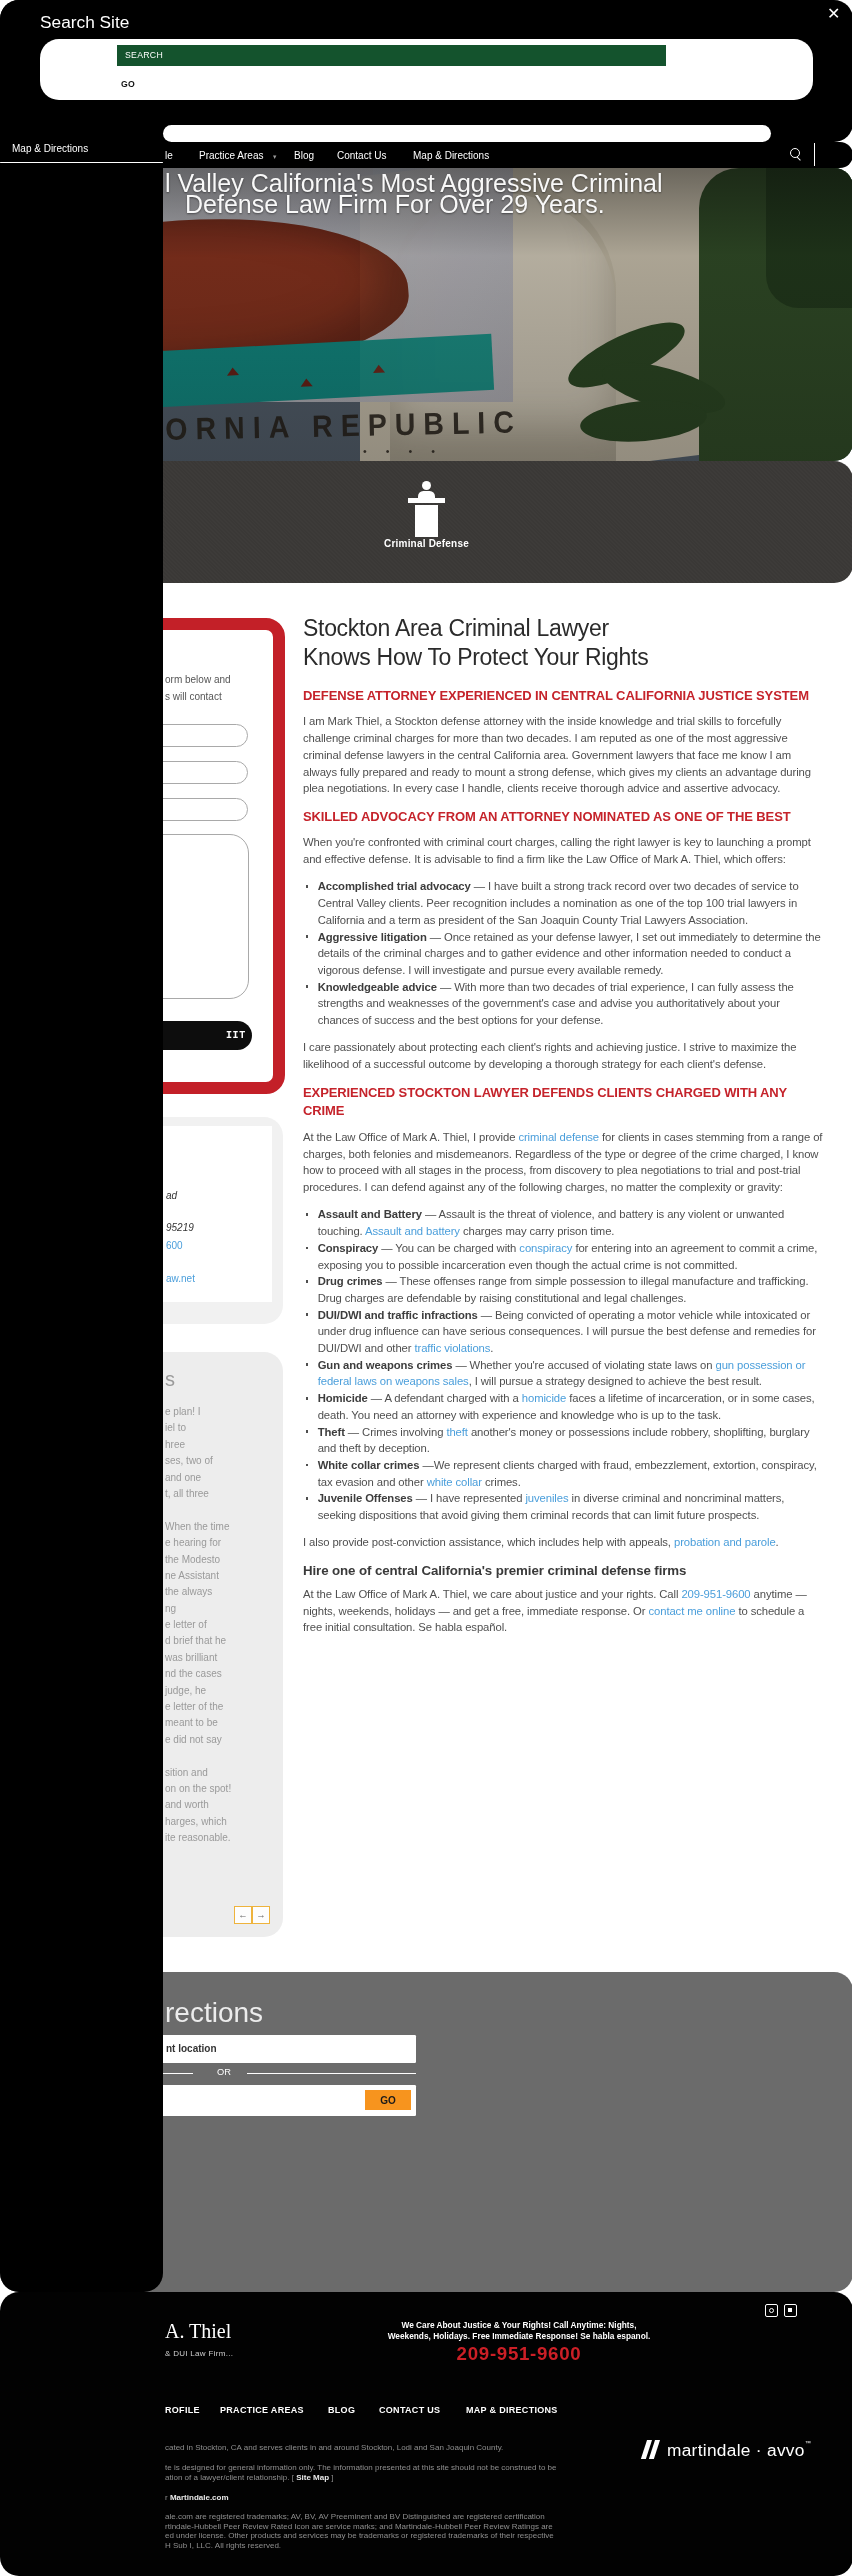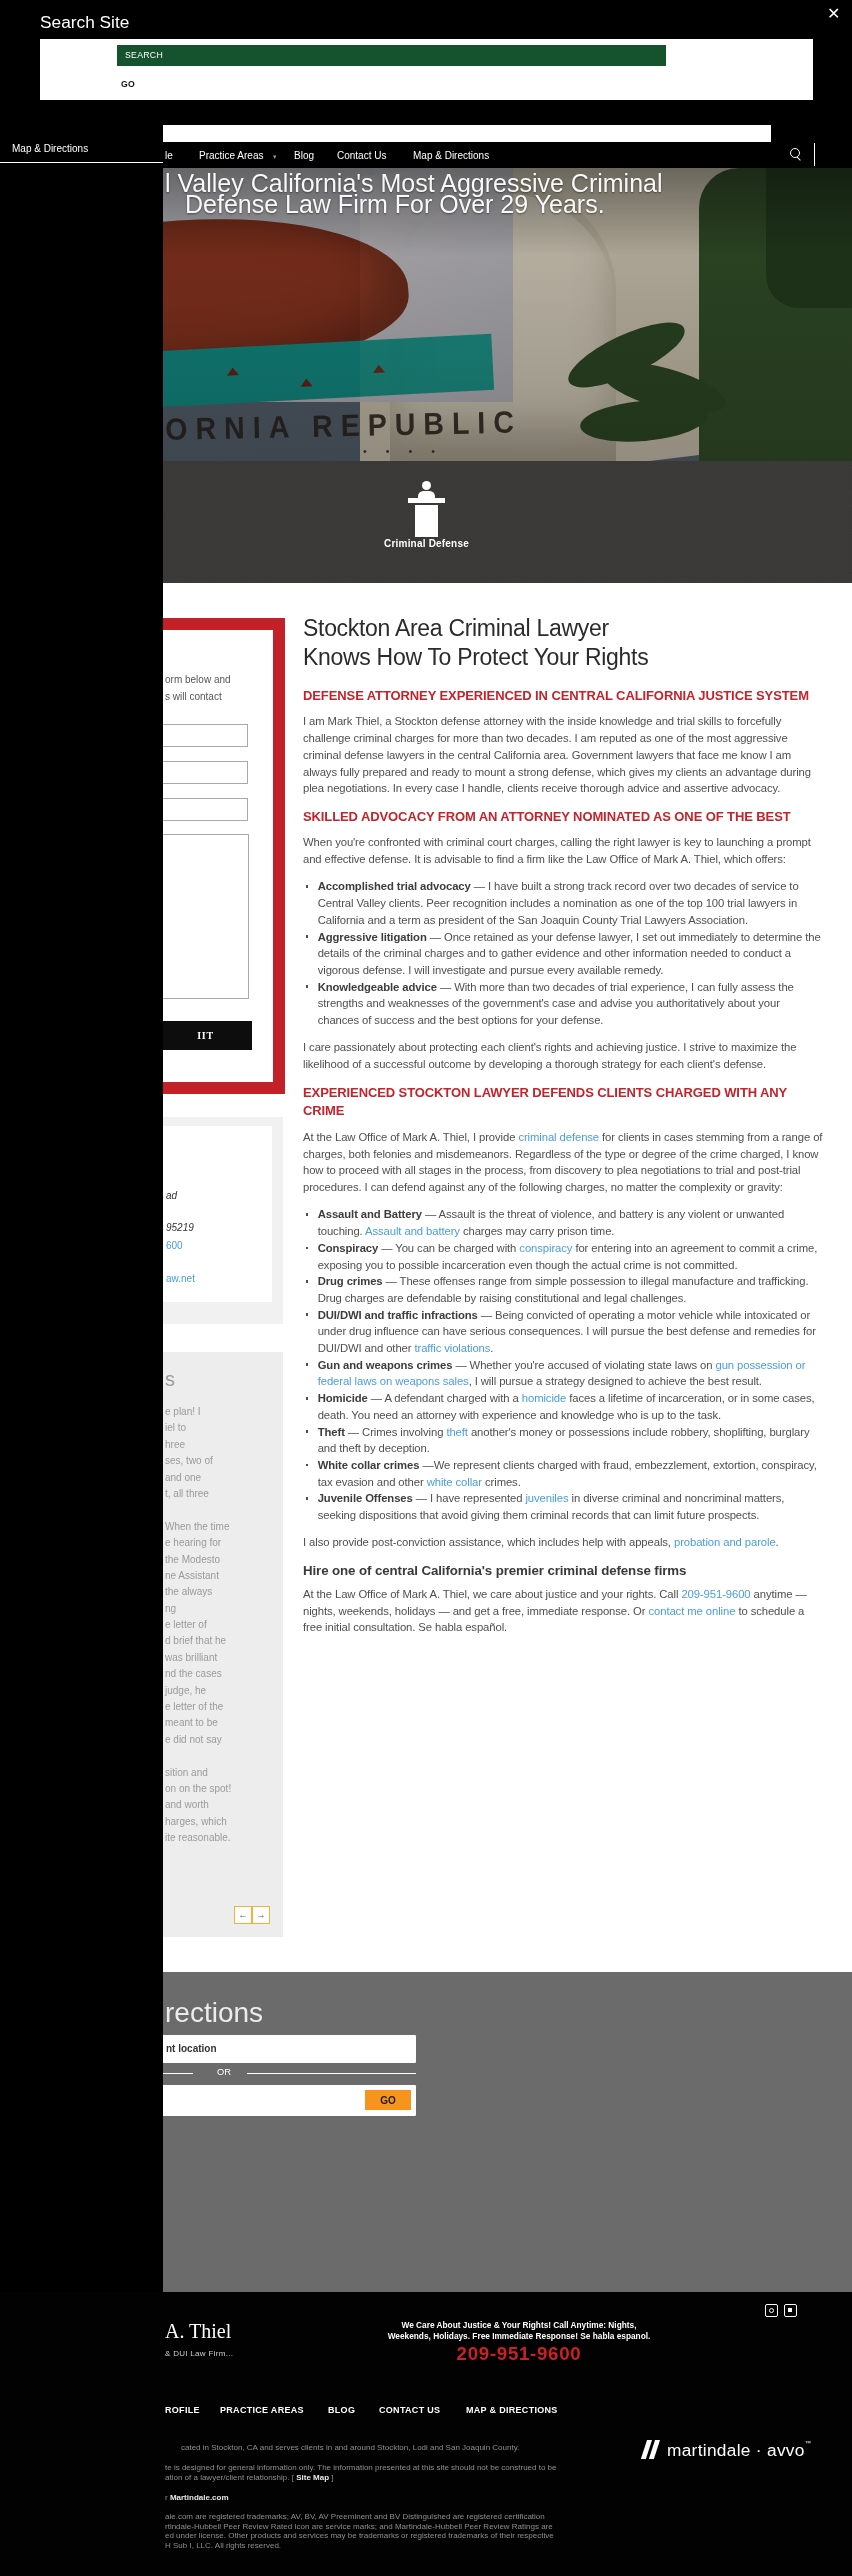--- a/index.html
+++ b/index.html
@@ -1,17 +1,17 @@
 <!DOCTYPE html>
 <html style="font-size:10.7px"><head>
 <meta charset="utf-8">
 <style>
   html,body{margin:0;padding:0;background:#fff;font-family:"Liberation Sans",sans-serif;}
   #page{position:relative;width:853px;height:2576px;overflow:hidden;background:#fff;}
-  .abs{position:absolute;}
+  .abs{position:absolute;border-radius:19px;}
   .lnk{color:#4a9edb;text-decoration:none;cursor:pointer;}
   
   .left-col{left:0;top:0;width:163px;height:2292px;background:#000;z-index:30;}
   .search-panel{left:0;top:0;width:853px;height:142px;background:#000;z-index:40;}
   .search-title{left:40px;top:12px;color:#fff;font-size:17.3px;font-weight:300;}
   .search-box{left:40px;top:39px;width:773px;height:61px;background:#fff;}
   .search-input{position:absolute;left:77px;top:6px;width:533px;height:20.7px;background:#14532d;color:#fff;border:0;font-size:8.7px;padding:0 8px;font-family:"Liberation Sans",sans-serif;letter-spacing:0.3px;}
   .search-go{position:absolute;left:75px;top:39px;background:#fff;border:0;color:#111;font-weight:bold;font-size:8.7px;letter-spacing:0.3px;cursor:pointer;font-family:"Liberation Sans",sans-serif;}
   .close-x{left:827px;top:4px;color:#fff;font-size:16px;font-weight:300;cursor:pointer;z-index:41;}
   .white-band{left:163px;top:125px;width:608px;height:16.7px;background:#fff;z-index:41;}
@@ -43,21 +43,21 @@
   .hero-h1{position:absolute;color:rgba(255,255,255,.96);font-size:25px;font-weight:300;white-space:nowrap;text-shadow:0 0.7px 2px rgba(0,0,0,.45);}
   
   .practice-band{left:0;top:461px;width:853px;height:122px;background:#3a3836;background-image:repeating-linear-gradient(45deg,rgba(255,255,255,.015) 0 1.3px,transparent 1.3px 2.7px);}
   .pod{position:absolute;background:#fff;}
   .practice-label{position:absolute;left:0;top:77px;width:100%;text-align:center;color:#fff;font-size:10px;font-weight:bold;letter-spacing:0.2px;}
   
   .red-box{left:107px;top:618px;width:178px;height:476px;background:#fff;border:12px solid #c32028;box-sizing:border-box;}
   .form-intro{position:absolute;color:#555;font-size:10px;white-space:nowrap;}
   .side-input{position:absolute;left:133px;width:115px;height:23px;border:0.7px solid #a9a9a9;background:#fff;box-sizing:border-box;font-size:9.3px;padding:0 5.3px;font-family:"Liberation Sans",sans-serif;}
   .side-area{position:absolute;left:133px;top:834px;width:116px;height:165px;border:0.7px solid #a9a9a9;background:#fff;box-sizing:border-box;resize:none;font-family:"Liberation Sans",sans-serif;}
-  .submit-btn{position:absolute;left:133px;top:1021px;width:119px;height:29px;background:#0d0d0d;border:0;color:#fff;font-weight:bold;font-size:10px;text-align:center;padding-left:32px;letter-spacing:0.7px;cursor:pointer;font-family:Liberation Serif, serif;}
+  .submit-btn{position:absolute;left:133px;top:1021px;width:119px;height:29px;background:#0d0d0d;border:0;color:#fff;font-weight:bold;font-size:10px;text-align:right;padding-left:32px;letter-spacing:0.7px;cursor:pointer;font-family:Liberation Mono, monospace;}
   .contact-box{left:107px;top:1117px;width:176px;height:207px;background:#f1f1f1;}
   .contact-inner{position:absolute;left:10.7px;top:8.7px;width:154px;height:176px;background:#fff;}
   .c-line{position:absolute;font-size:10px;color:#333;font-style:italic;white-space:nowrap;}
   .c-link{position:absolute;font-size:10px;white-space:nowrap;}
   .testi-box{left:107px;top:1352px;width:176px;height:585px;background:#ededed;}
   .testi-head{position:absolute;left:58px;top:16px;color:#9a9a9a;font-size:20px;}
   .testi-lines{position:absolute;left:58px;top:52px;width:113px;}
   .t-line{height:16.4px;line-height:16.4px;font-size:10px;color:#9a9a9a;white-space:nowrap;}
   .pager{position:absolute;top:554px;width:16px;height:16px;border:1.3px solid #eeb33c;background:#fdfdfd;color:#666;font-size:9.3px;line-height:16px;text-align:center;cursor:pointer;box-sizing:content-box;}
   
@@ -250,21 +250,21 @@
       </div>
     <div class="logo-big">A. Thiel</div>
     <div class="logo-sub">&amp; DUI Law Firm...</div>
     <div class="tagline"><span>We Care About Justice &amp; Your Rights! Call Anytime: Nights,</span><br><span>Weekends, Holidays. Free Immediate Response! Se habla espanol.</span></div>
     <div class="phone-big">209-951-9600</div>
     <div class="f-nav" style="left:165px;">ROFILE</div>
     <div class="f-nav" style="left:220px;">PRACTICE AREAS</div>
     <div class="f-nav" style="left:328px;">BLOG</div>
     <div class="f-nav" style="left:379px;">CONTACT US</div>
     <div class="f-nav" style="left:466px;">MAP &amp; DIRECTIONS</div>
-    <div class="f-gray" style="left:181px;top:151px;">cated in Stockton, CA and serves clients in and around Stockton, Lodi and San Joaquin County.</div>
+    <div class="f-gray" style="left:165px;top:151px;">cated in Stockton, CA and serves clients in and around Stockton, Lodi and San Joaquin County.</div>
     <div class="f-gray" style="left:165px;top:171px;">te is designed for general information only. The information presented at this site should not be construed to be</div>
     <div class="f-gray" style="left:165px;top:181px;"><span>ation of a lawyer/client relationship. [ </span><span class="f-white" style="cursor:pointer;">Site Map</span><span> ]</span></div>
     <div class="f-gray" style="left:165px;top:201px;"><span>r </span><span class="f-white" style="cursor:pointer;">Martindale.com</span></div>
     <div class="tm-lines">
 
     <div class="tm-line">ale.com are registered trademarks; AV, BV, AV Preeminent and BV Distinguished are registered certification</div>
         <div class="tm-line">rtindale-Hubbell Peer Review Rated Icon are service marks; and Martindale-Hubbell Peer Review Ratings are</div>
         <div class="tm-line">ed under license. Other products and services may be trademarks or registered trademarks of their respective</div>
         <div class="tm-line">H Sub I, LLC. All rights reserved.</div>
       </div>

